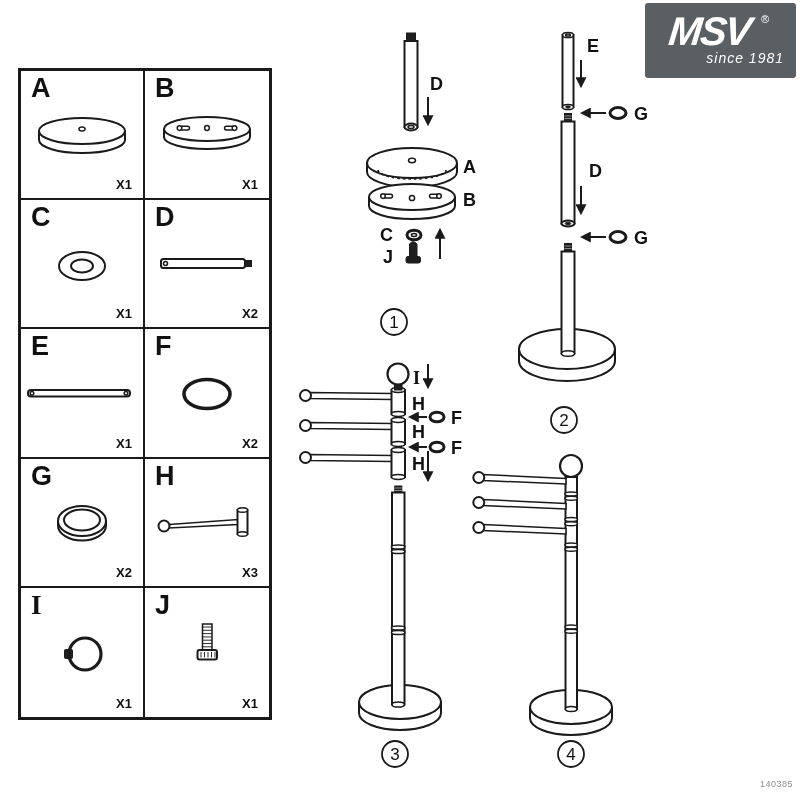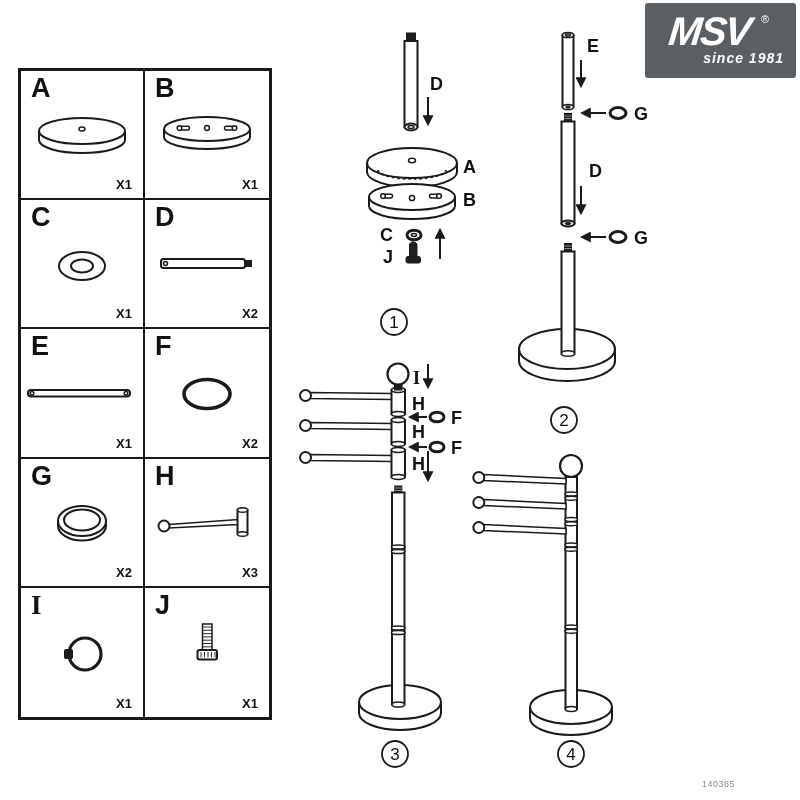--- a/index.html
+++ b/index.html
@@ -5,21 +5,21 @@
   html,body{margin:0;padding:0;background:#fff;}
   #stage{position:relative;width:800px;height:800px;background:#ffffff;overflow:hidden;
          font-family:"Liberation Sans", sans-serif;color:#111;}
 
   
   .logo{position:absolute;left:645px;top:3px;width:151px;height:75px;background:#5a5f63;
         border-radius:3px;}
   .logo .brand{position:absolute;left:24px;top:6px;font-style:italic;font-weight:700;
         font-size:40px;letter-spacing:-2px;color:#fff;transform:skewX(-6deg);}
   .logo .reg{position:absolute;left:116px;top:10px;font-size:11px;color:#fff;font-style:normal;}
-  .logo .tagline{position:absolute;right:12px;top:47px;font-style:italic;font-weight:700;
+  .logo .tagline{position:absolute;right:12px;top:47px;font-style:italic;font-weight:400;
         font-size:14px;letter-spacing:1px;color:#fff;}
 
   
   .ptable{position:absolute;left:18px;top:68px;width:254px;height:652px;
           border:3px solid #1a1a1a;box-sizing:border-box;display:grid;
           grid-template-columns:1fr 1fr;grid-template-rows:repeat(5,1fr);}
   .cell{position:relative;border-right:2px solid #1a1a1a;border-bottom:2px solid #1a1a1a;
         box-sizing:border-box;display:flex;align-items:center;justify-content:center;}
   .cell:nth-child(2n){border-right:none;}
   .cell:nth-child(9),.cell:nth-child(10){border-bottom:none;}
@@ -37,21 +37,21 @@
   svg .dark {fill:#1f1f1f;stroke:#1a1a1a;stroke-width:1;}
   svg .ln   {stroke:#1a1a1a;stroke-width:2;fill:none;}
   svg .hatch{stroke:#9a9a9a;stroke-width:0.9;fill:none;}
   svg .dash {stroke:#1a1a1a;stroke-width:1.7;fill:none;stroke-dasharray:2.5 3;}
   svg text  {stroke:none;fill:#111;}
   svg .lbl  {font:700 18px "Liberation Sans", sans-serif;}
   svg .lblS {font:700 18px "Liberation Serif", serif;}
   svg .num  {font:400 17px "Liberation Sans", sans-serif;text-anchor:middle;}
 
   
-  .pcode{position:absolute;left:702px;top:779px;font-size:9px;color:#8d8d8d;letter-spacing:.5px;}
+  .pcode{position:absolute;left:760px;top:779px;font-size:9px;color:#8d8d8d;letter-spacing:.5px;}
 </style>
 </head>
 <body>
 
 <div id="stage">
 
   <div class="logo">
     <span class="brand">MSV</span>
     <span class="reg">®</span>
     <span class="tagline">since 1981</span>

